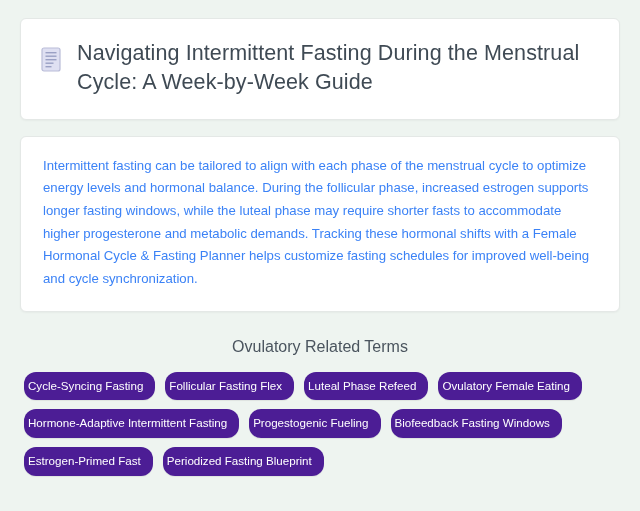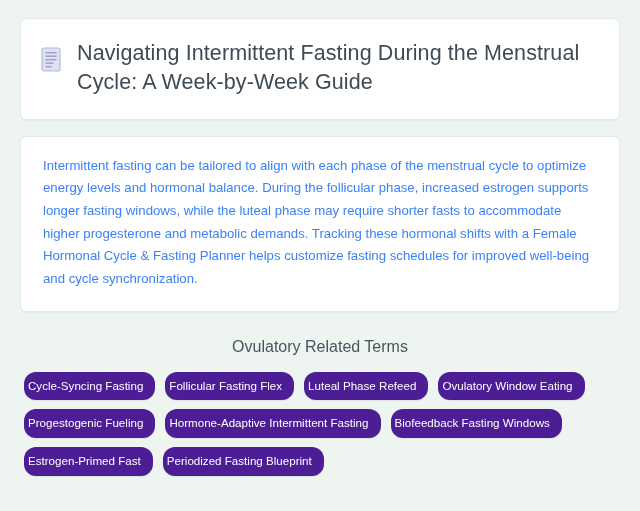--- a/index.html
+++ b/index.html
@@ -110,21 +110,21 @@
   <div class="card body-card">
     <p class="body-text">Intermittent fasting can be tailored to align with each phase of the menstrual cycle to optimize energy levels and hormonal balance. During the follicular phase, increased estrogen supports longer fasting windows, while the luteal phase may require shorter fasts to accommodate higher progesterone and metabolic demands. Tracking these hormonal shifts with a Female Hormonal Cycle &amp; Fasting Planner helps customize fasting schedules for improved well-being and cycle synchronization.</p>
   </div>
 
   <h2 class="terms-heading">Ovulatory Related Terms</h2>
 
   <div class="tags">
     <span class="tag">Cycle-Syncing Fasting</span>
     <span class="tag">Follicular Fasting Flex</span>
     <span class="tag">Luteal Phase Refeed</span>
-    <span class="tag">Ovulatory Window Eating</span>
+    <span class="tag">Ovulatory Female Eating</span>
+    <span class="tag">Hormone-Adaptive Intermittent Fasting</span>
     <span class="tag">Progestogenic Fueling</span>
-    <span class="tag">Hormone-Adaptive Intermittent Fasting</span>
     <span class="tag">Biofeedback Fasting Windows</span>
     <span class="tag">Estrogen-Primed Fast</span>
     <span class="tag">Periodized Fasting Blueprint</span>
   </div>
 
 </div>
 
 </body></html>

